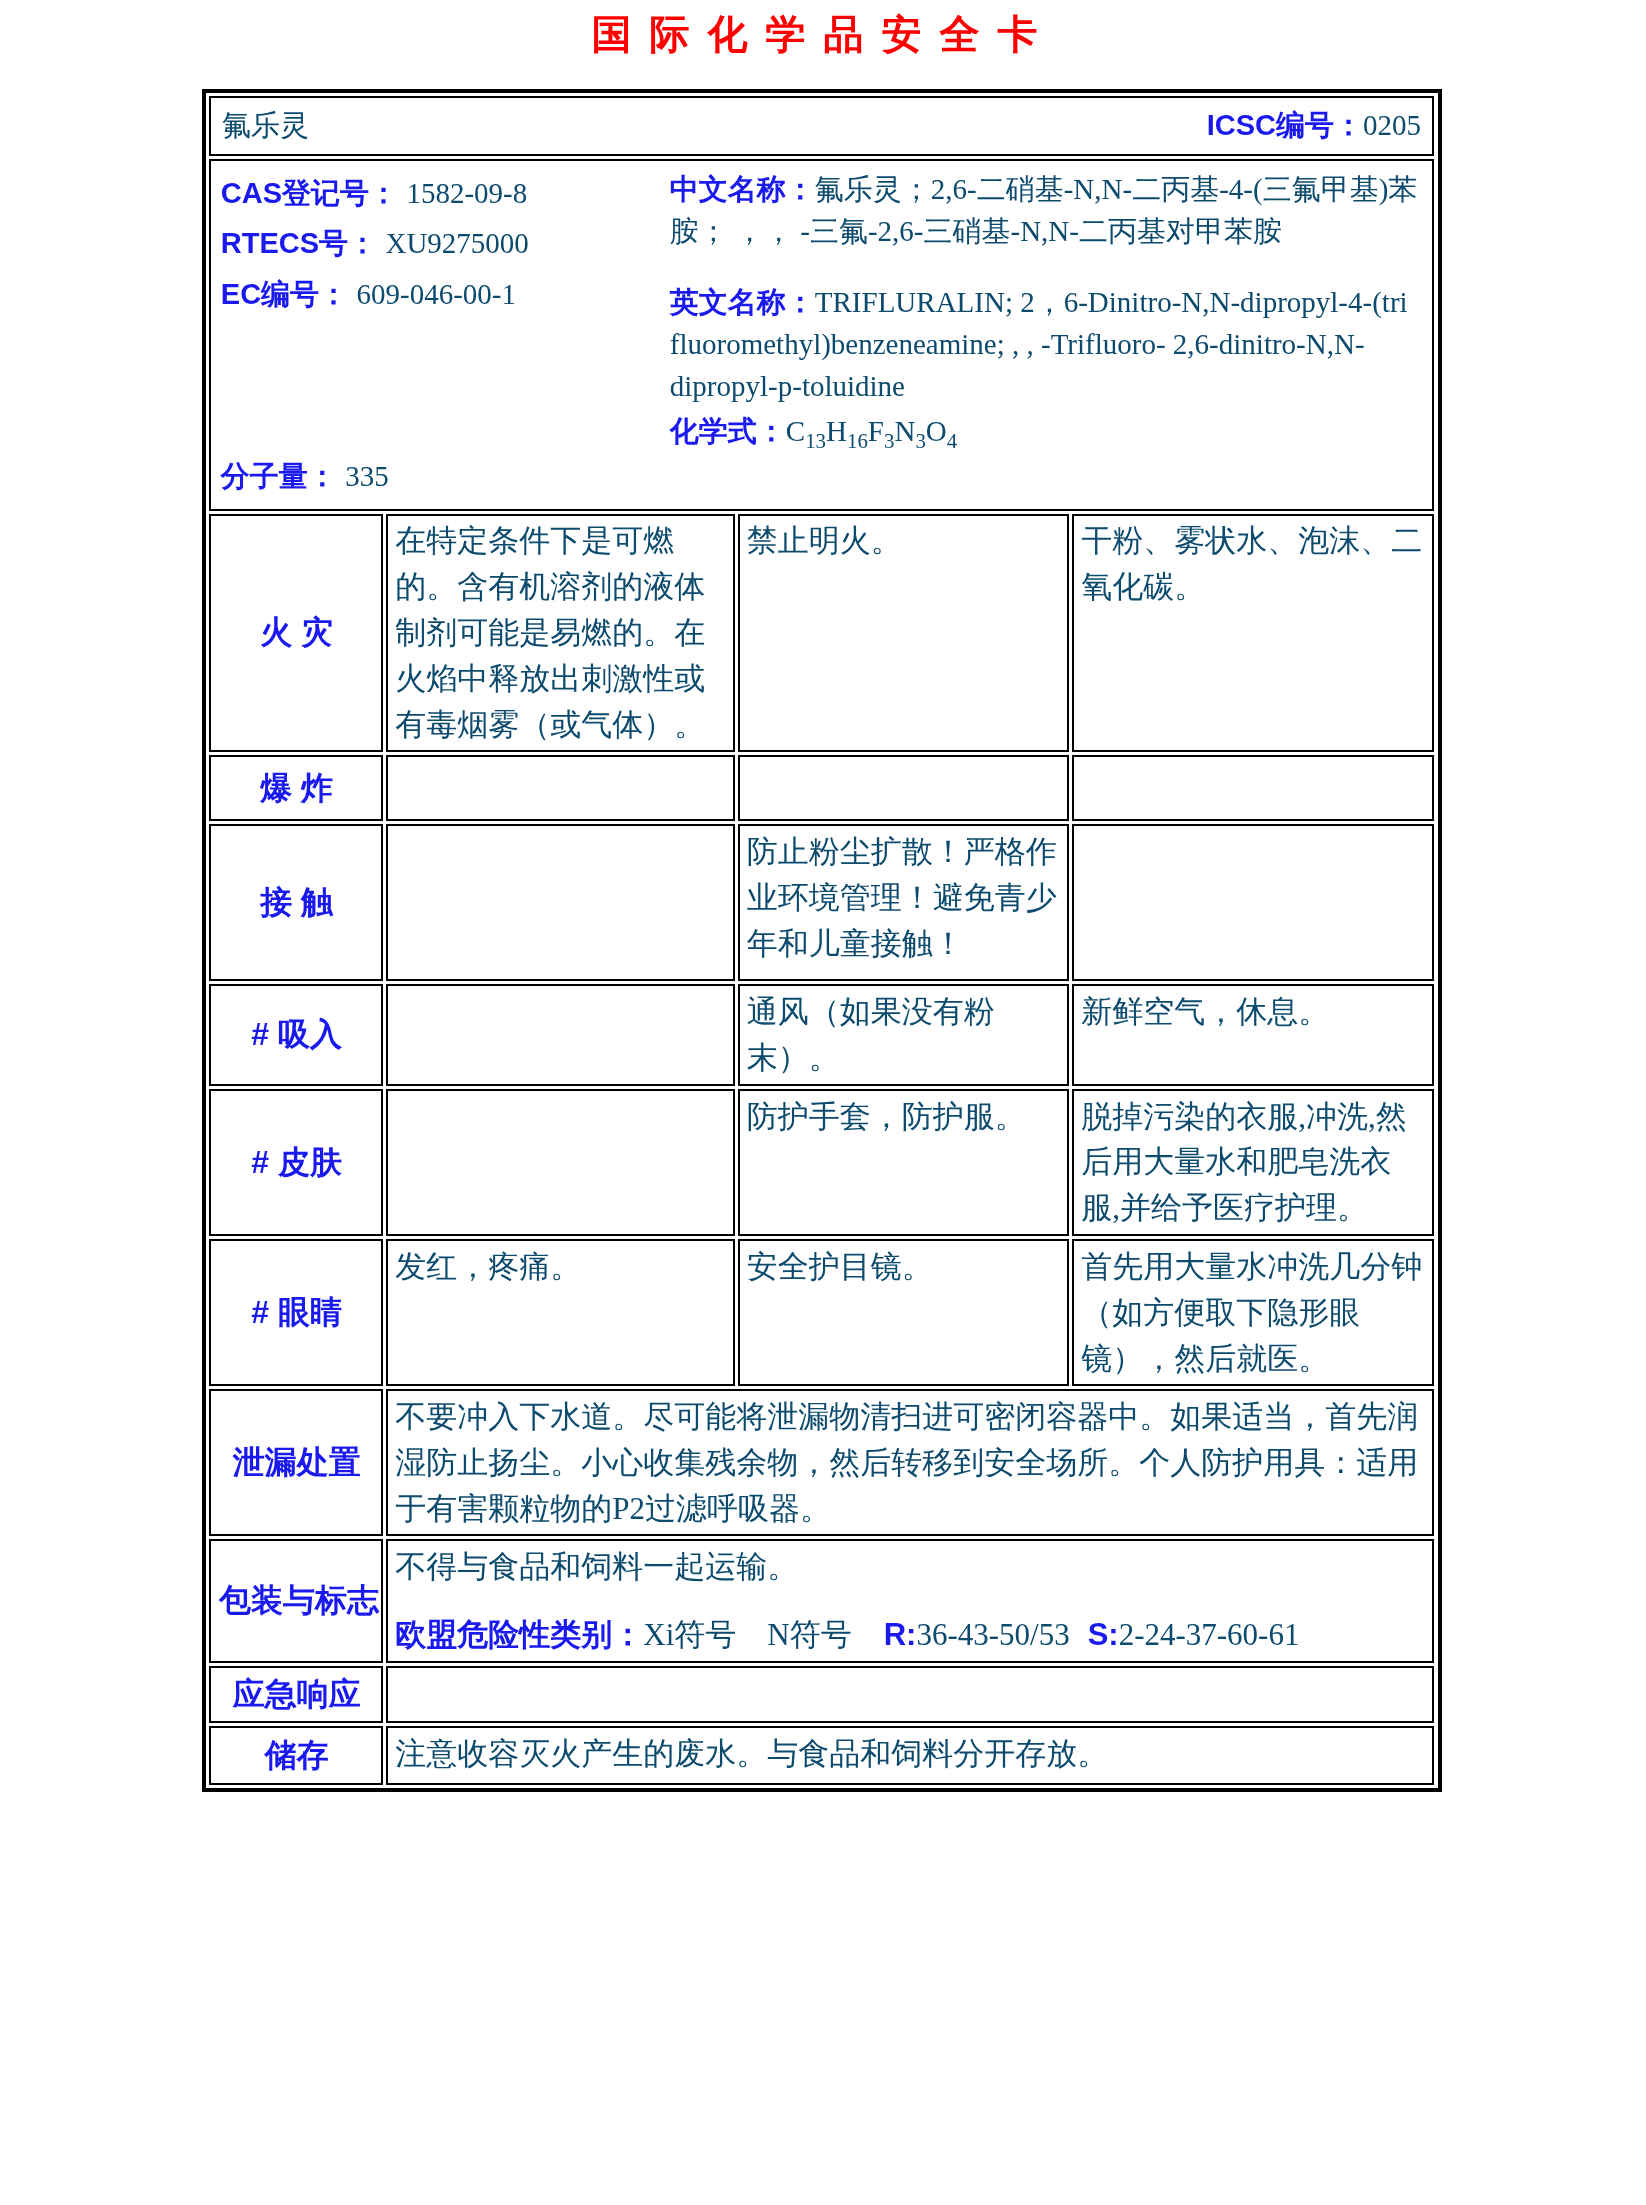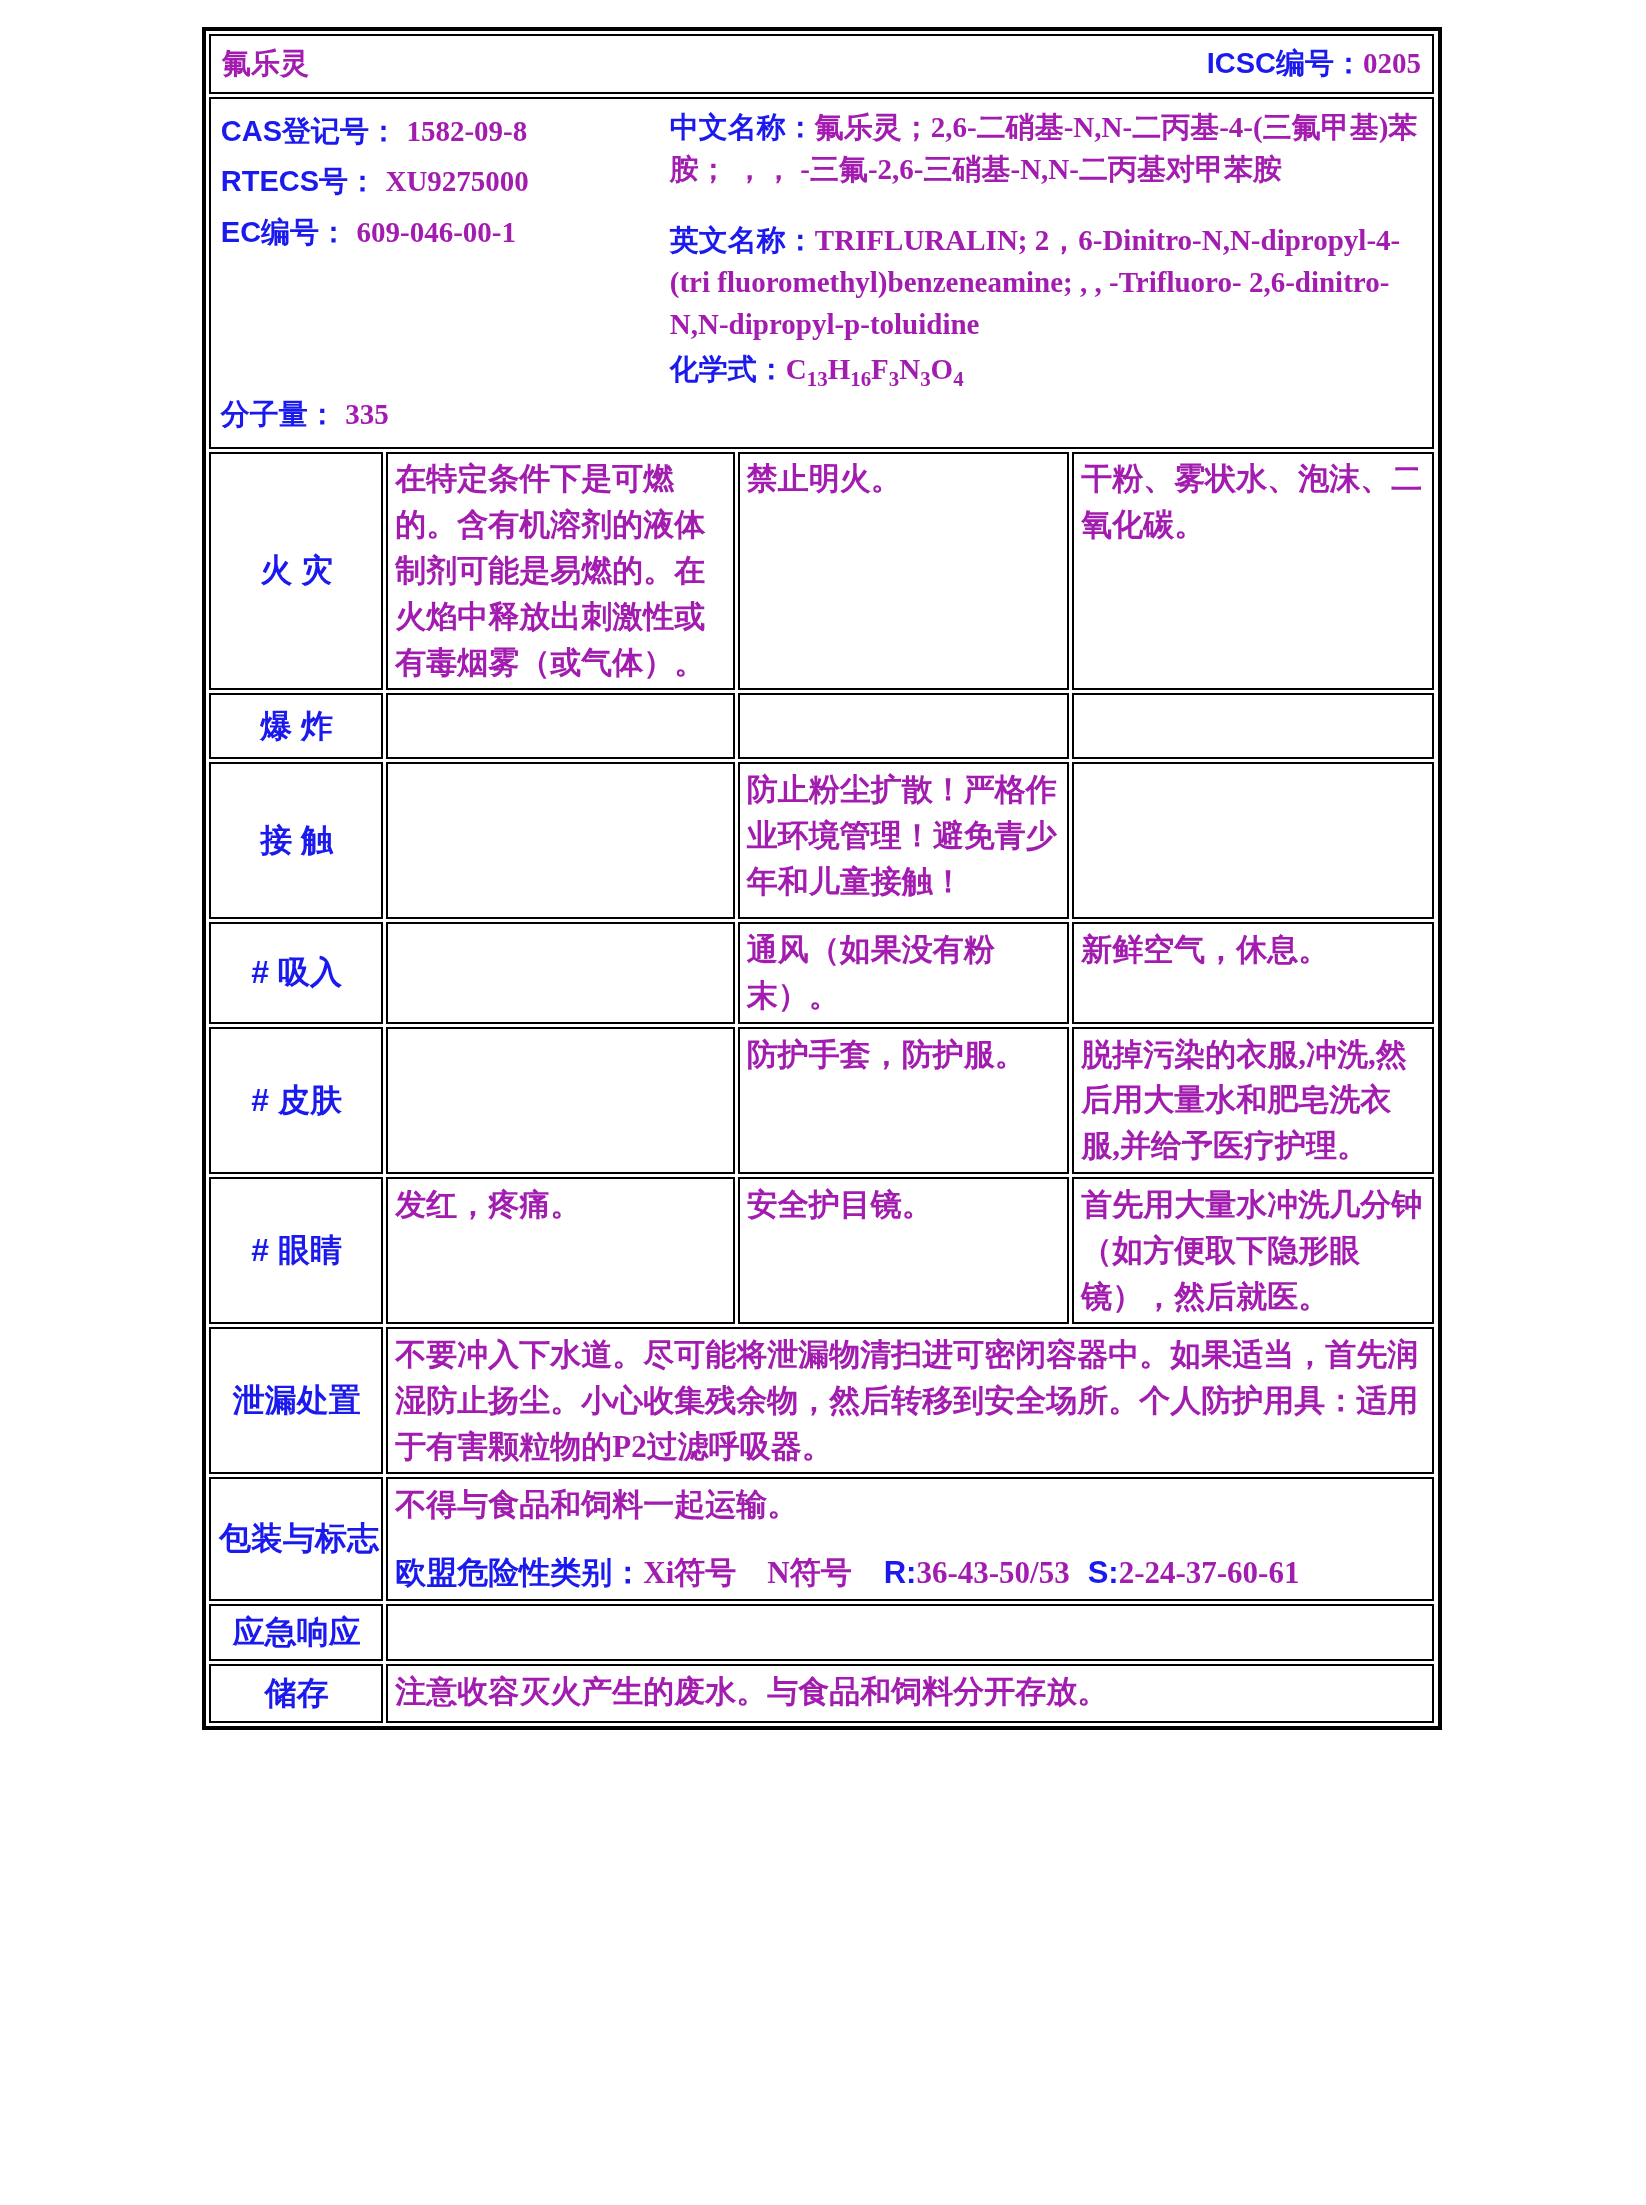--- a/index.html
+++ b/index.html
@@ -42,21 +42,21 @@
     line-height:1.48;
     font-family:"Liberation Serif",serif;
     overflow:hidden;
     word-break:break-word;
   }
   .lbl{
     color:#1a1aee;
     font-weight:bold;
     font-family:"Liberation Sans",sans-serif;
   }
-  .serif{font-family:"Liberation Serif",serif;font-weight:bold;color:#a21caf;}
+  .serif{font-family:"Liberation Serif",serif;font-weight:normal;color:#0c4a6e;}
   
   tr.r-top  td{height:60px}
   tr.r-ids  td{height:352px}
   tr.r-head td{height:94px}
   tr.r-fire td{height:226px}
   tr.r-expl td{height:66px}
   tr.r-exposure td{height:157px}
   tr.r-inhale td{height:80px}
   tr.r-skin td{height:143px}
   tr.r-eyes td{height:129px}
@@ -100,20 +100,21 @@
   }
   .packline2{margin-top:22px;}
   .sym-gap{margin-left:31px;}
   .r-gap{margin-left:32px;}
   .s-gap{margin-left:18px;}
 </style>
 </head>
 <body>
 
 <div class="page">
+  <div class="title">国际化学品安全卡</div>
 
   <div class="card">
     <table class="sc">
       <colgroup>
           <col class="c1">
           <col class="c2">
           <col class="c3">
           <col class="c4">
         </colgroup>
 

